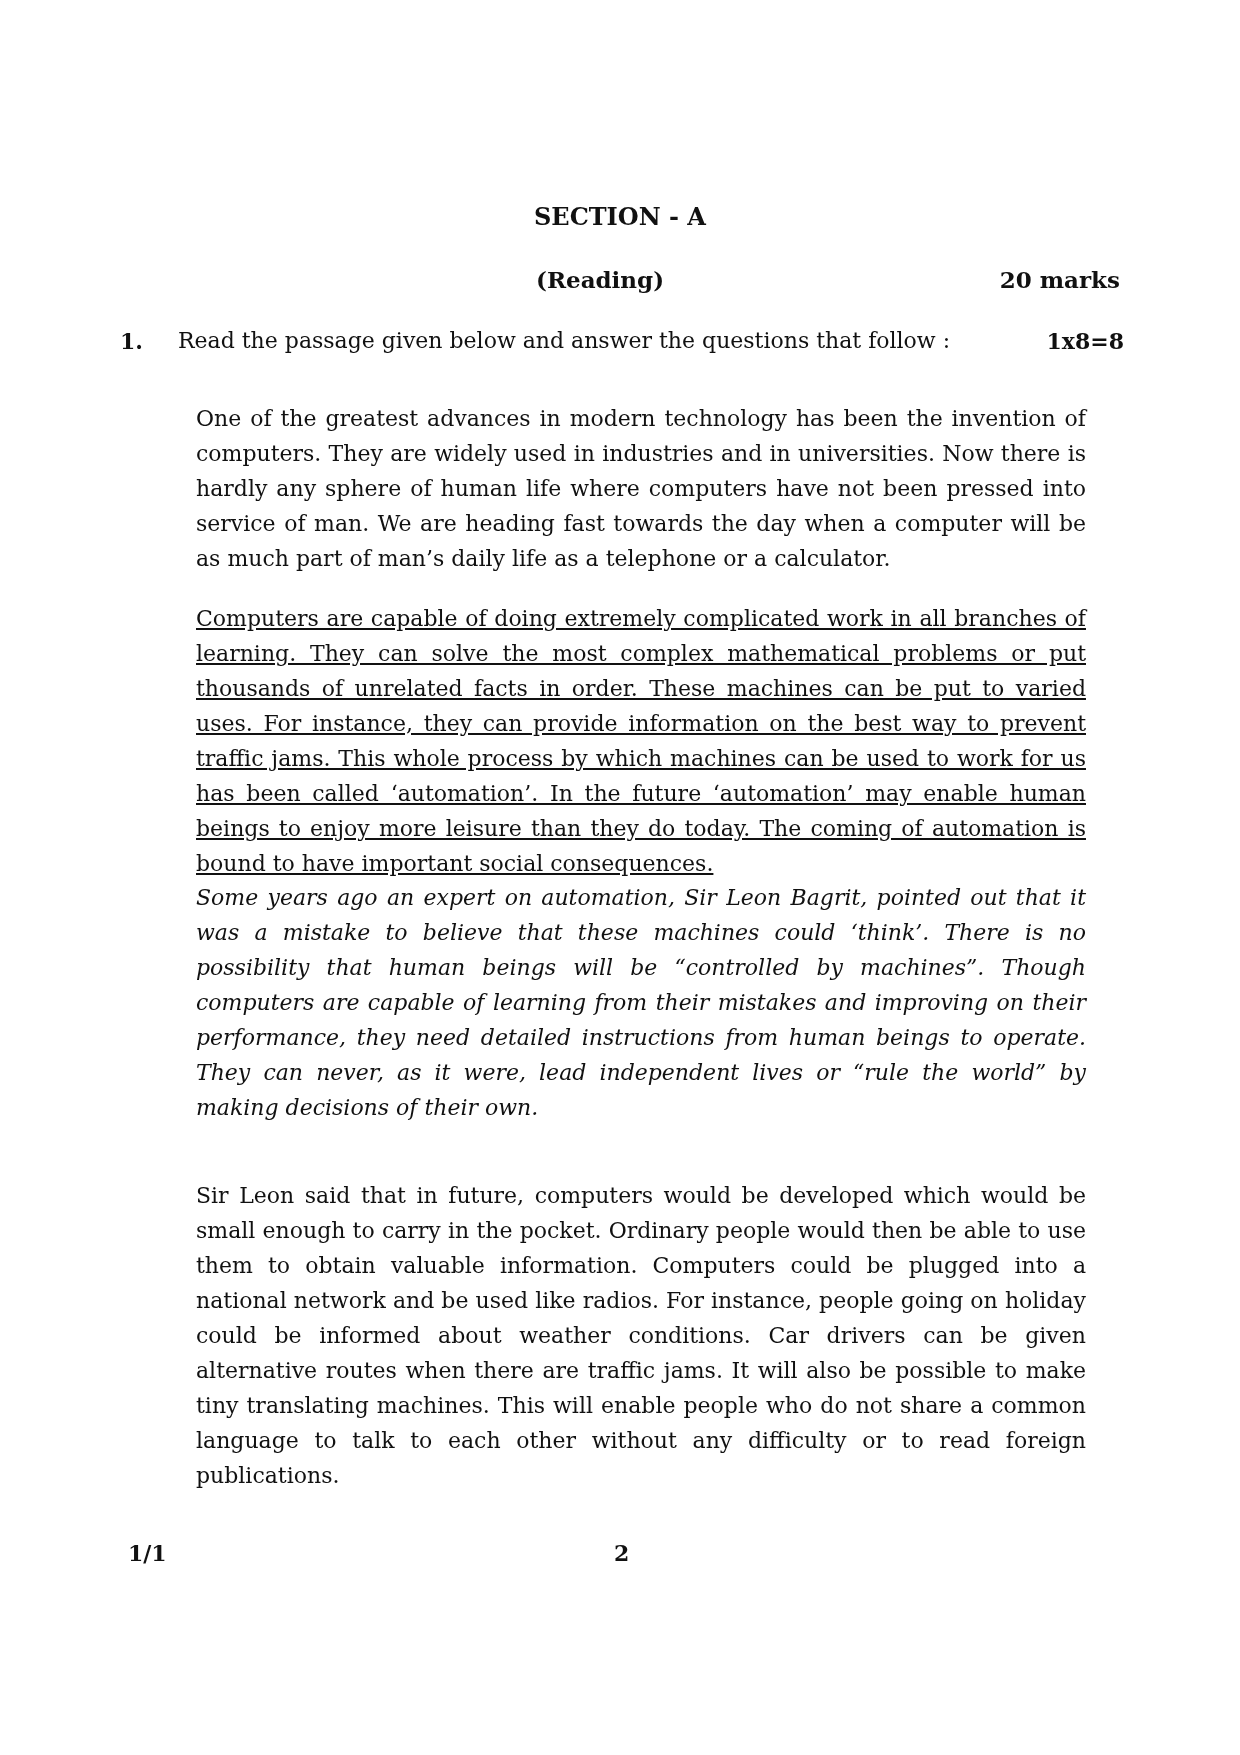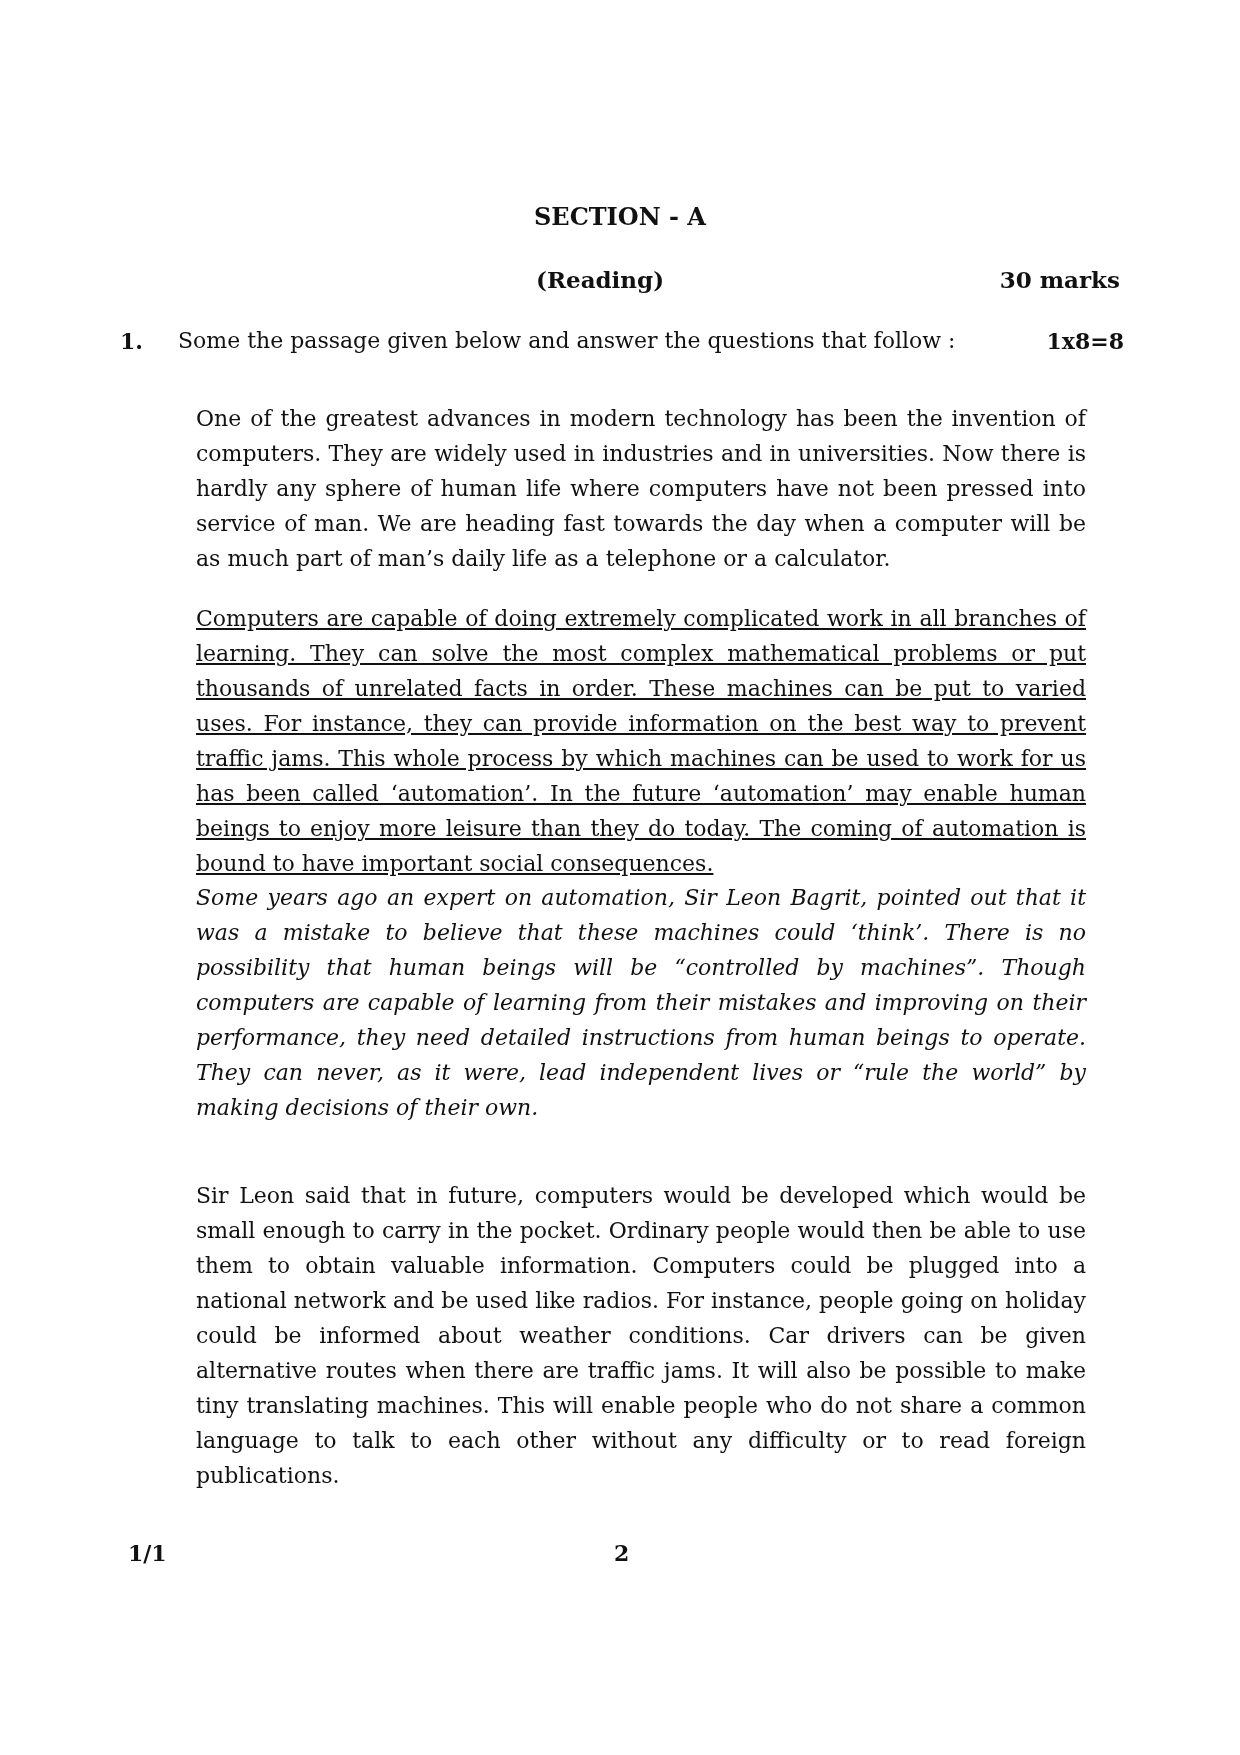--- a/index.html
+++ b/index.html
@@ -28,24 +28,24 @@
   .footer-left { top: 1540px; left: 128px; font-size: 22px; font-weight: bold; }
   .footer-center { top: 1540px; left: 614px; font-size: 22px; font-weight: bold; }
 </style>
 </head>
 <body>
 
 <div class="abs section-title">
   <span>SECTION - A</span>
 </div>
 <div class="abs reading">(Reading)</div>
-<div class="abs marks">30 marks</div>
+<div class="abs marks">20 marks</div>
 
 <div class="abs qnum">1.</div>
-<div class="abs qtext">Some the passage given below and answer the questions that follow :</div>
+<div class="abs qtext">Read the passage given below and answer the questions that follow :</div>
 <div class="abs qmarks">1x8=8</div>
 
 <p class="abs para p1">One of the greatest advances in modern technology has been the invention of computers.  They are widely used in industries and in universities.  Now there is hardly any sphere of human life where computers have not been pressed into service of man.  We are heading fast towards the day when a computer will be as much part of man’s daily life as a telephone or a calculator.</p>
 <p class="abs para p2">Computers are capable of doing extremely complicated work in all branches of learning.  They can solve the most complex mathematical problems or put thousands of unrelated facts in order.  These machines can be put to varied uses.  For instance, they can provide information on the best way to prevent traffic jams.  This whole process by which machines can be used to work for us has been called ‘automation’.   In the future ‘automation’ may enable human beings to enjoy more leisure than they do today.  The coming of automation is bound to have important social consequences.</p>
 <p class="abs para p3">Some years ago an expert on automation, Sir Leon Bagrit, pointed out that it was a mistake to believe that these machines could ‘think’.  There is no possibility  that human beings will be “controlled by machines”.  Though computers are capable of learning from their mistakes and improving on their performance, they need detailed instructions from human beings to operate. They can never, as it were, lead independent lives or “rule the world” by making decisions of their own.</p>
 <p class="abs para p4">Sir Leon said that in future, computers would be developed which would be small enough to carry in the pocket.  Ordinary people would then be able to use them to obtain valuable information.  Computers could be plugged into a national network and be used like radios.  For instance, people going on holiday could be informed about weather conditions.  Car drivers can be given alternative routes when there are traffic jams.  It will also be possible to make tiny translating machines.  This will enable people who do not share a common language to talk to each other without any difficulty or to read foreign publications.</p>
 
 <div class="abs footer-left">1/1</div>
 <div class="abs footer-center">2</div>
 

